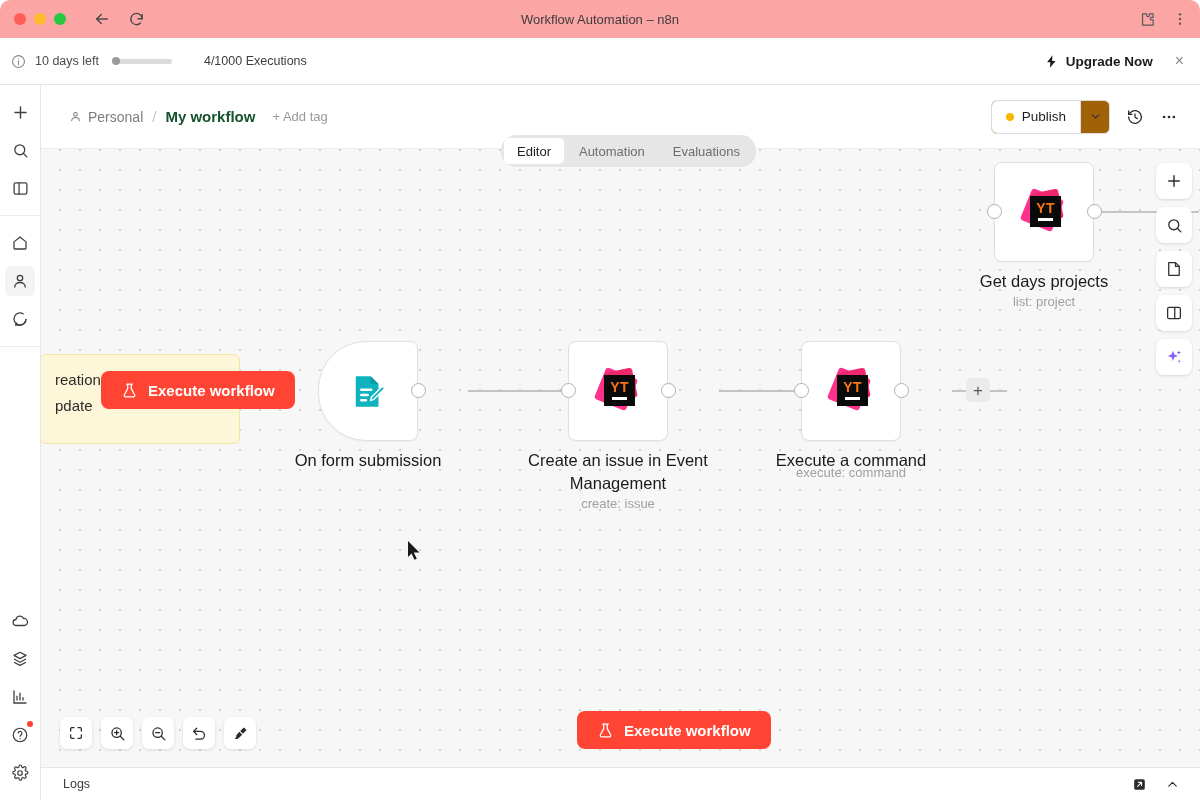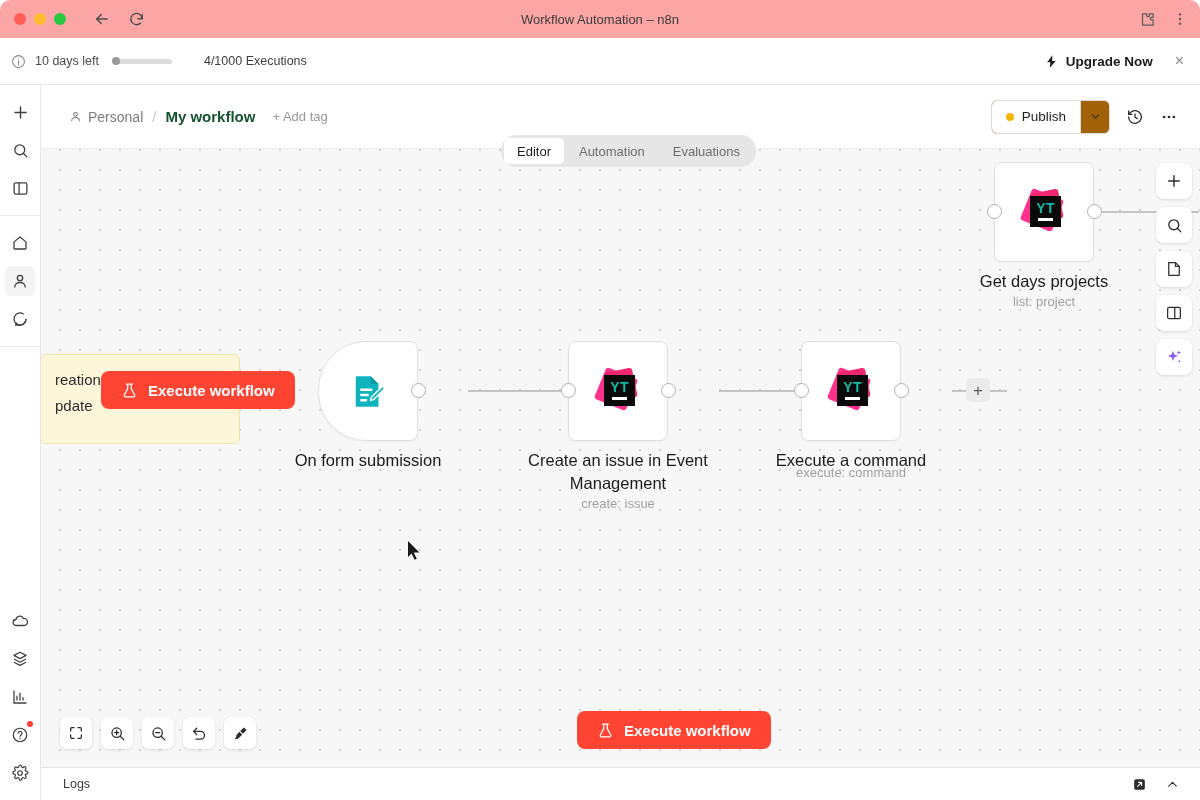--- a/index.html
+++ b/index.html
@@ -188,21 +188,21 @@
   }
   .yt-diamond2 {
     position: absolute; left: 12px; top: 2px; width: 28px; height: 30px;
     background: #f0276f; transform: rotate(-12deg); border-radius: 3px;
   }
   .yt-square {
     position: absolute; left: 9px; top: 7px; width: 31px; height: 31px;
     background: #0a0a0a; display: flex; flex-direction: column;
     align-items: center; justify-content: center;
   }
-  .yt-text { color: #14b8a6; font-size: 14px; font-weight: 700; line-height: 13px; letter-spacing: 0.2px; }
+  .yt-text { color: #f97316; font-size: 14px; font-weight: 700; line-height: 13px; letter-spacing: 0.2px; }
   .yt-bar { width: 15px; height: 3px; background: #fff; margin-top: 3px; }
 
   
   .right-tools {
     position: absolute; right: 8px; top: 14px; display: flex;
     flex-direction: column; gap: 8px; z-index: 5;
   }
   .rt-btn {
     width: 36px; height: 36px; background: #ffffff; border-radius: 8px;
     display: flex; align-items: center; justify-content: center;

